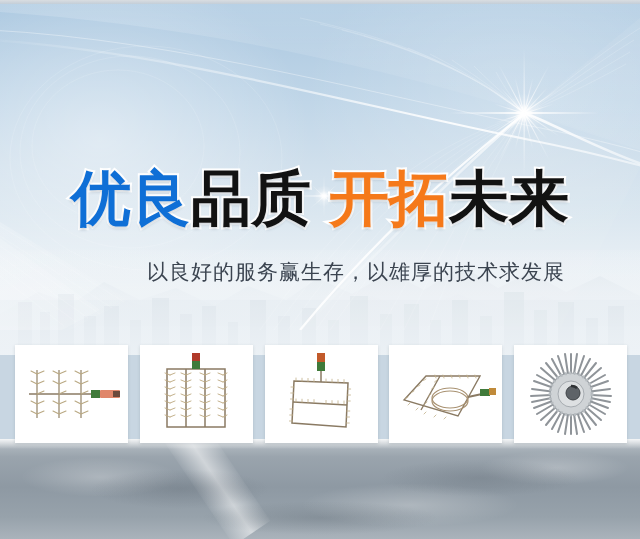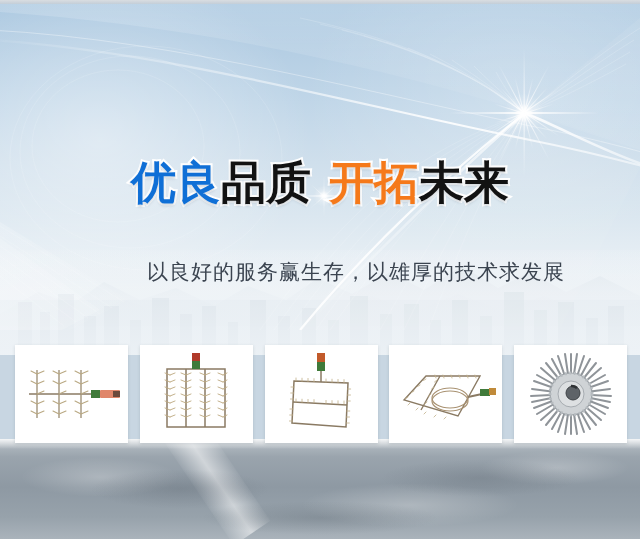--- a/index.html
+++ b/index.html
@@ -104,26 +104,26 @@
     background:radial-gradient(ellipse at center,rgba(80,90,100,.25) 0%,rgba(80,90,100,0) 70%);
   }
 
   
   .headline-wrap{
     position:absolute;left:0;top:160px;width:640px;
     text-align:center;z-index:6;
   }
   .headline{
     font-family:"DejaVu Sans","Liberation Sans",sans-serif;
-    font-size:45px;
+    font-size:60px;
     font-weight:bold;
     line-height:1;
     letter-spacing:0px;
     white-space:nowrap;
-    margin:0;
+    margin:8px;
     -webkit-text-stroke:4px #ffffff;
     paint-order:stroke fill;
     text-shadow:
       0 0 1px rgba(255,255,255,.9),
       0 2px 3px rgba(90,110,130,.30);
   }
   .hl-blue{ color:#0f6fd6; }
   .hl-dark{ color:#121212; }
   .hl-orange{ color:#f5791a; }
   .hl-gap{ display:inline-block; width:18px; }

